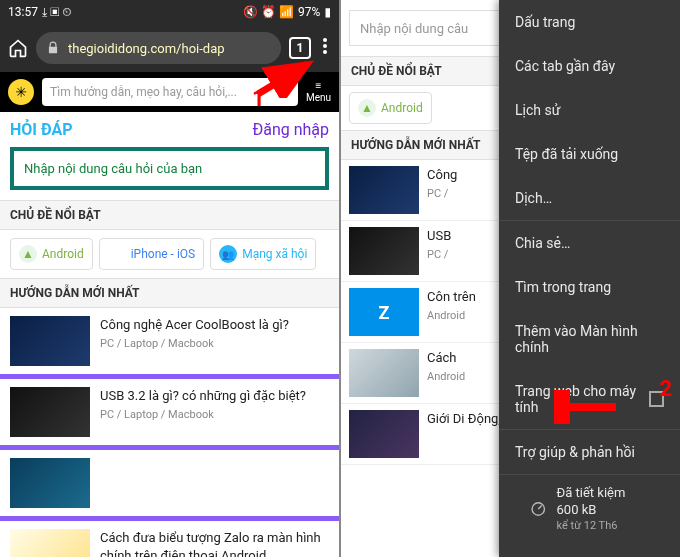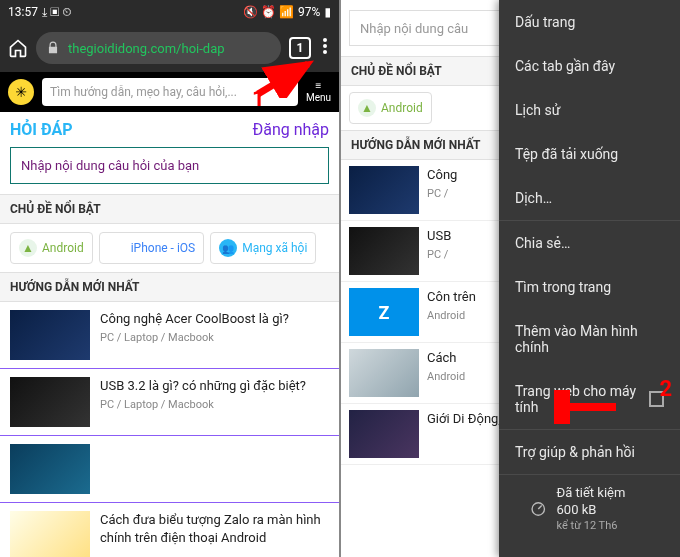--- a/index.html
+++ b/index.html
@@ -7,45 +7,45 @@
 .phone { width: 339px; height: 557px; background: #fff; position: relative; overflow: hidden; }
 
 
 .status-bar { background: #2b2b2b; color: #fff; height: 24px; display: flex; align-items: center; padding: 0 8px; font-size: 12px; }
 .status-left { display: flex; gap: 4px; align-items: flex-end; }
 .status-right { display: flex; gap: 4px; align-items: center; margin-left: auto; }
 
 
 .addr-bar { background: #2b2b2b; height: 48px; display: flex; align-items: center; padding: 0 8px; gap: 8px; }
 .home-icon { color: #fff; flex-shrink: 0; }
-.url-box { flex: 1; background: #4a4a4a; border-radius: 16px; height: 32px; display: flex; align-items: center; padding: 0 10px; gap: 8px; color: #22c55e; font-size: 13px; overflow: hidden; white-space: nowrap; }
+.url-box { flex: 1; background: #4a4a4a; border-radius: 16px; height: 32px; display: flex; align-items: center; padding: 0 10px; gap: 8px; color: #fef9c3; font-size: 13px; overflow: hidden; white-space: nowrap; }
 .lock-icon { color: #ccc; flex-shrink: 0; }
 .tab-count { width: 22px; height: 22px; border: 2px solid #fff; border-radius: 4px; color: #fff; display: flex; align-items: center; justify-content: center; font-size: 12px; font-weight: bold; }
 .more-icon { color: #fff; padding: 4px; }
 
 
 .site-header { background: #000; height: 40px; display: flex; align-items: center; padding: 0 8px; gap: 8px; }
 .site-logo { width: 26px; height: 26px; background: #fdd835; border-radius: 50%; display: flex; align-items: center; justify-content: center; font-size: 14px; }
 .search-box { flex: 1; background: #fff; border-radius: 4px; height: 28px; display: flex; align-items: center; padding: 0 8px; color: #999; font-size: 12px; }
 .menu-btn { color: #fff; font-size: 10px; text-align: center; line-height: 1.2; }
 
 
 .page-hd { display: flex; justify-content: space-between; align-items: center; padding: 8px 10px 4px; }
 .page-title { color: #29b6f6; font-weight: bold; font-size: 16px; }
 .login-link { color: #6d28d9; font-size: 16px; margin-left: 16px; }
 
-.ask-box { margin: 4px 10px 10px; border: 1px solid #0f766e; background: #fff; padding: 10px; font-size: 13px; color: #701a75; }
+.ask-box { margin: 4px 10px 10px; border: 4px solid #0f766e; background: #fff; padding: 10px; font-size: 13px; color: #15803d; }
 
 .section-hd { background: #f5f5f5; border-top: 1px solid #e0e0e0; border-bottom: 1px solid #e0e0e0; padding: 7px 10px; font-size: 12px; font-weight: bold; color: #333; }
 
 .topic-chips { display: flex; gap: 6px; padding: 8px 10px; }
 .chip { border: 1px solid #ddd; border-radius: 4px; padding: 6px 8px; font-size: 12px; display: flex; align-items: center; gap: 5px; white-space: nowrap; }
 .chip-icon { width: 18px; height: 18px; border-radius: 50%; display: flex; align-items: center; justify-content: center; }
 
-.article { display: flex; gap: 10px; padding: 8px 10px; border-bottom: 1px solid #8b5cf6; }
+.article { display: flex; gap: 10px; padding: 8px 10px; border-bottom: 5px solid #8b5cf6; }
 .thumb { width: 80px; height: 50px; background: #333; flex-shrink: 0; display: flex; align-items: center; justify-content: center; color: #fff; font-size: 10px; }
 .article-body { flex: 1; min-width: 0; }
 .article-title { font-size: 13px; color: #222; line-height: 1.35; margin-bottom: 3px; }
 .article-meta { font-size: 11px; color: #888; }
 
 
 .phone.right { position: relative; }
 .right-bg { position: absolute; inset: 0; }
 .input-stub { background: #fff; height: 36px; margin: 10px 8px; border: 1px solid #ddd; display: flex; align-items: center; padding: 0 10px; font-size: 13px; color: #999; }
 .right-content { margin-top: 2px; }

